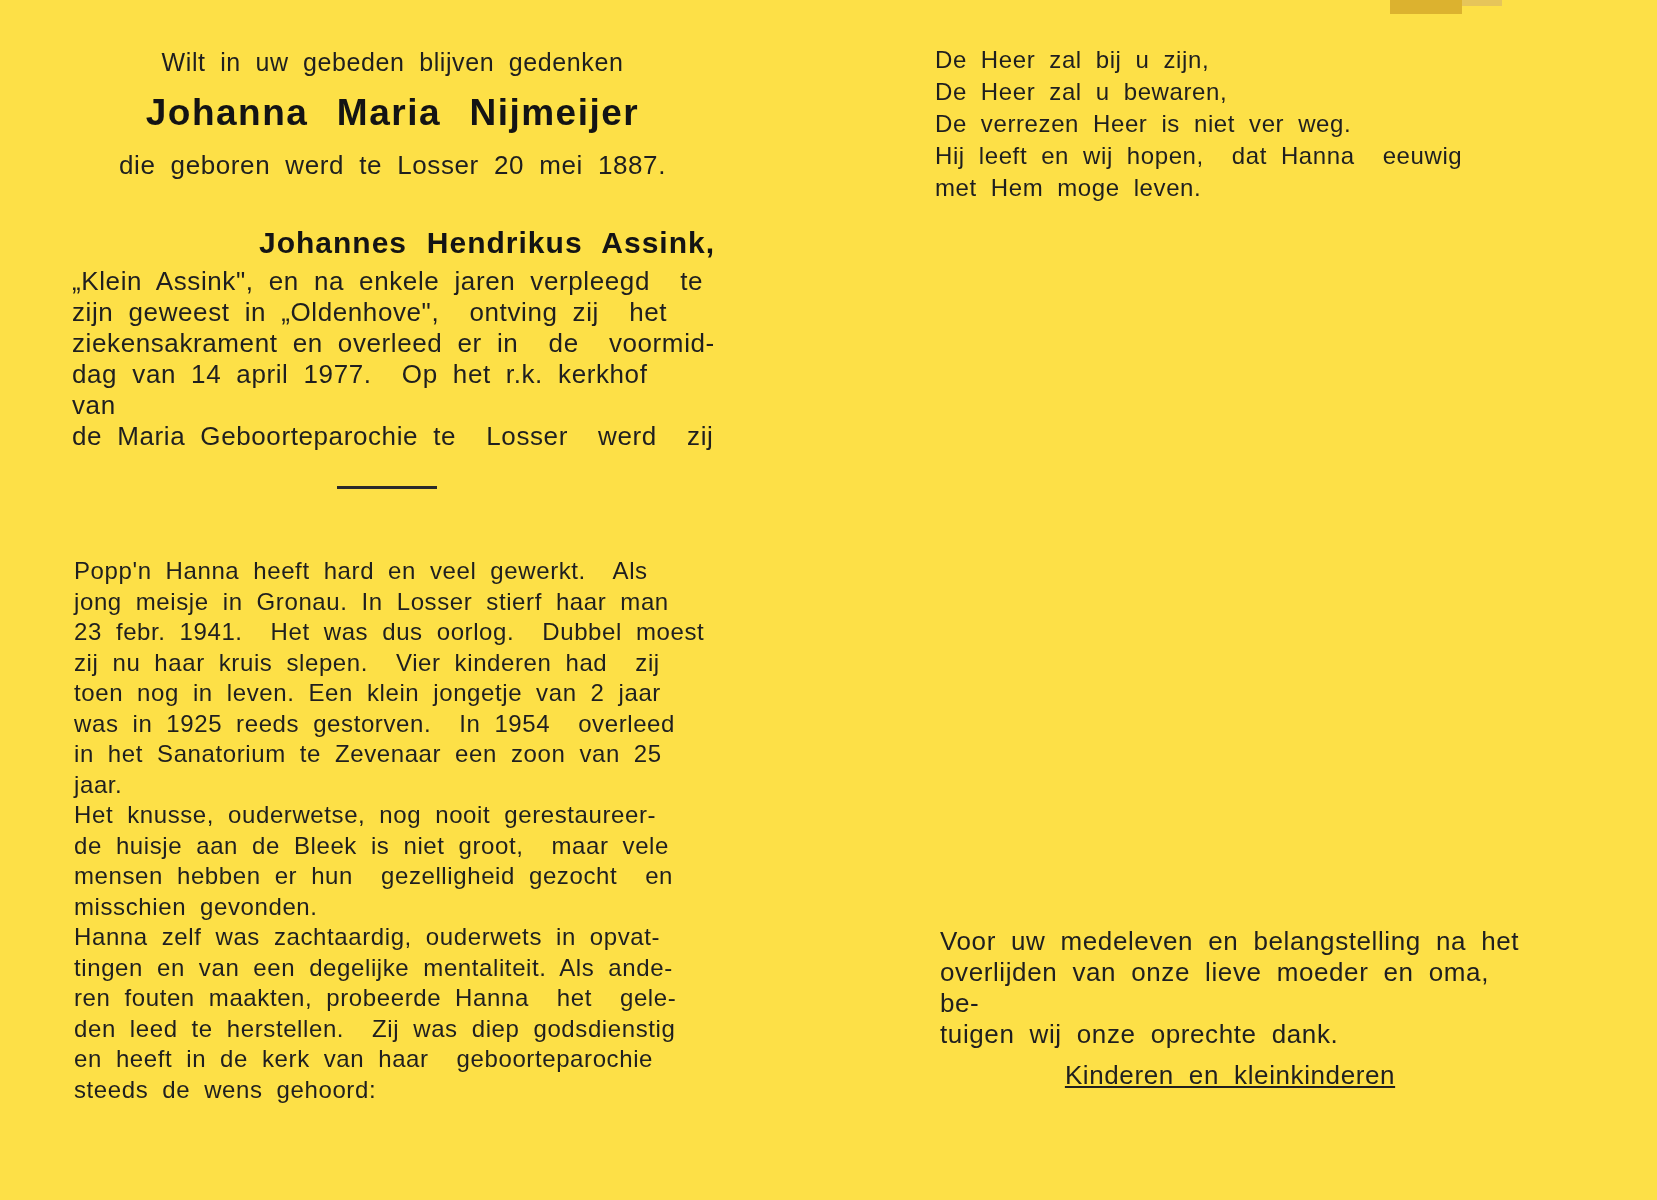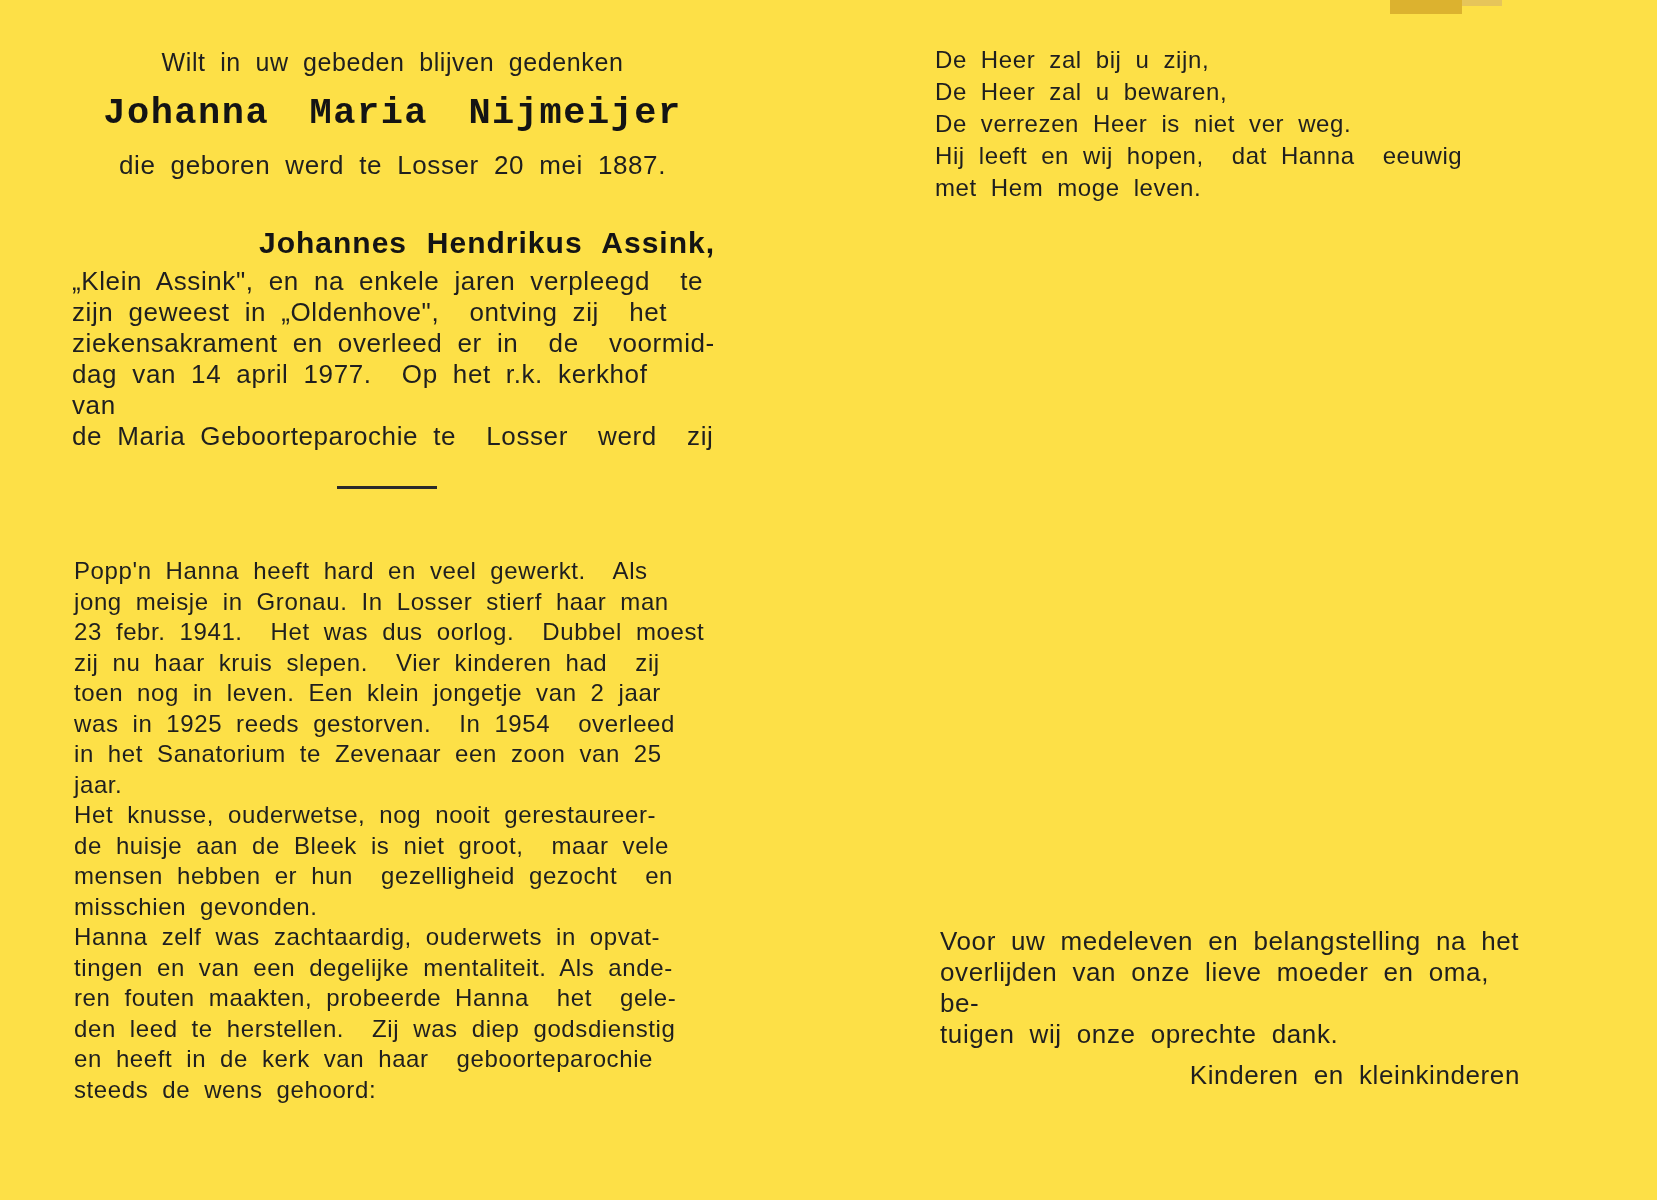--- a/index.html
+++ b/index.html
@@ -44,21 +44,20 @@
     font-size: 25px;
   }
   .name {
     top: 92px; left: 70px; width: 645px;
     text-align: center;
     font-size: 37px;
     font-weight: bold;
     color: #141414;
     letter-spacing: 1.5px;
     word-spacing: 0.45em;
-    font-family: Liberation Mono, monospace;
   }
   .birth {
     top: 150px; left: 70px; width: 645px;
     text-align: center;
     font-size: 26px;
   }
   .marriage {
     top: 190px; left: 60px; width: 660px;
     text-align: center;
     font-size: 26px;
@@ -98,22 +97,23 @@
     font-size: 24px;
     line-height: 32px;
   }
   .thanks {
     top: 926px; left: 940px; width: 595px;
     font-size: 26px;
     line-height: 31px;
   }
   .signature {
     top: 1060px; left: 940px; width: 580px;
-    text-align: right;
+    text-align: center;
     font-size: 26px;
+    text-decoration: underline;
   }
 </style>
 </head>
 <body>
 
 <div class="page">
 
   <div class="artifact"></div>
   <div class="artifact2"></div>
 

